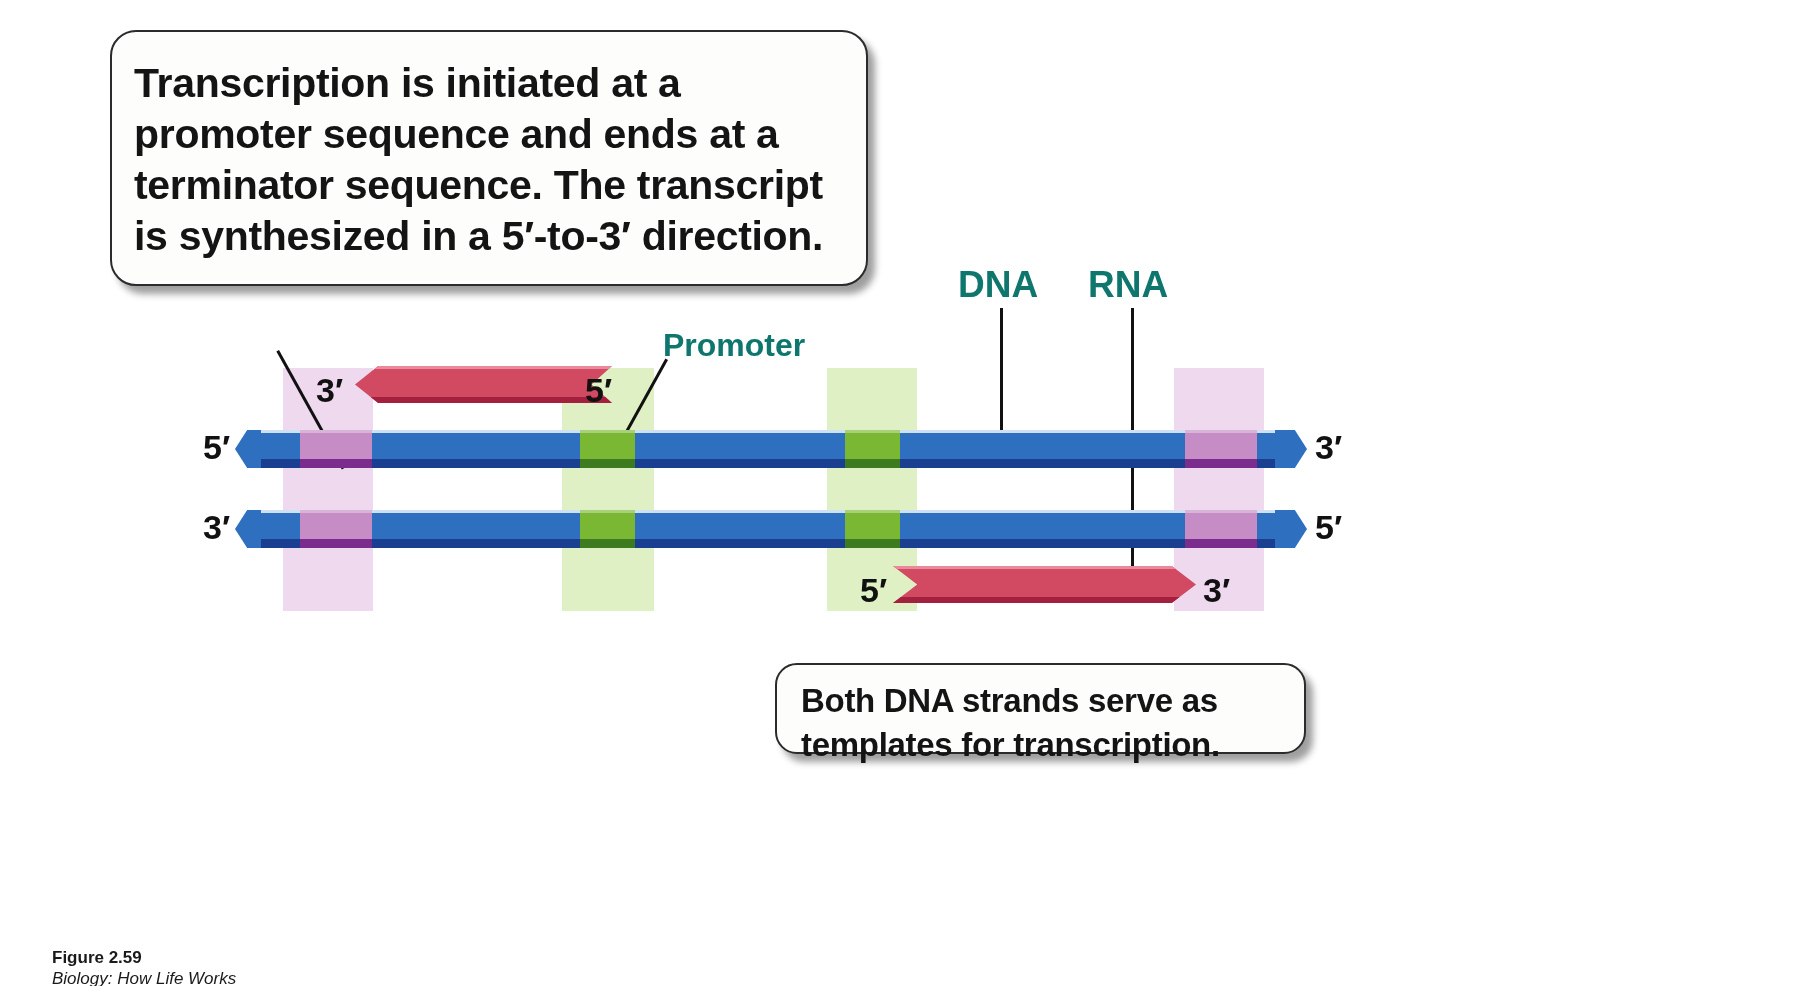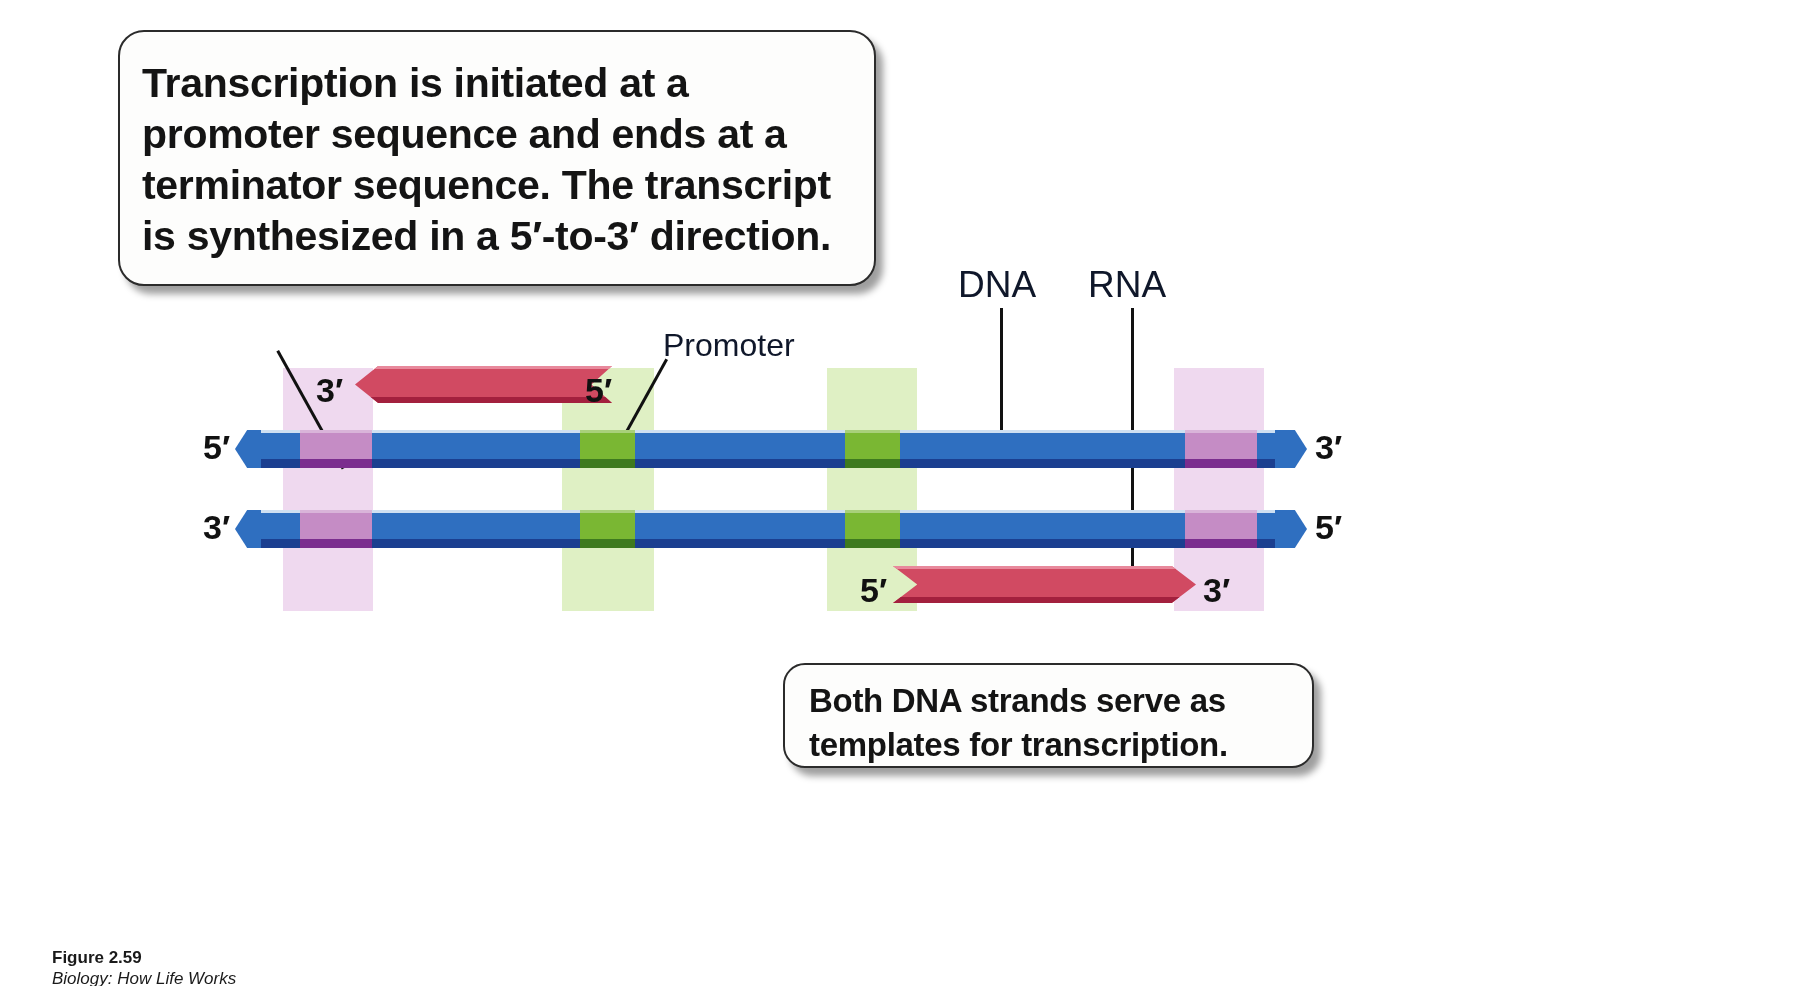--- a/index.html
+++ b/index.html
@@ -9,43 +9,42 @@
   .stage{position:absolute;left:0;top:0;width:1819px;height:986px;}
 
   
   .callout{
     position:absolute;
     background:#fdfdfc;
     border:2.5px solid #2b2b2b;
     border-radius:26px;
     box-shadow:7px 8px 7px rgba(0,0,0,0.38);
     box-sizing:border-box;
-    margin-left:8px;
   }
   .callout p{
     margin:0;
     font-weight:bold;
     color:#141414;
     letter-spacing:-0.3px;
   }
 
   #callout-top{left:110px;top:30px;width:758px;height:256px;}
   #callout-top p{
     position:absolute;left:22px;top:26px;width:720px;
     font-size:41px;line-height:51px;
   }
 
-  #callout-bottom{left:775px;top:663px;width:531px;height:105px;border-radius:22px;}
+  #callout-bottom{left:775px;top:663px;width:531px;height:91px;border-radius:22px;}
   #callout-bottom p{
     position:absolute;left:24px;top:14px;width:500px;
     font-size:33px;line-height:44px;
   }
 
   
-  .lbl{position:absolute;font-weight:normal;color:#0f172a;white-space:nowrap;}
+  .lbl{position:absolute;font-weight:bold;color:#0f766e;white-space:nowrap;}
   #lbl-terminator{left:57px;top:316px;font-size:40px;}
   #lbl-promoter{left:663px;top:327px;font-size:32px;}
   #lbl-dna{left:958px;top:264px;font-size:37px;}
   #lbl-rna{left:1088px;top:264px;font-size:37px;}
 
   
   .prime{position:absolute;font-weight:bold;color:#111;font-size:34px;white-space:nowrap;}
   #p-top-left{left:203px;top:428px;}
   #p-top-right{left:1315px;top:428px;}
   #p-bot-left{left:203px;top:508px;}

